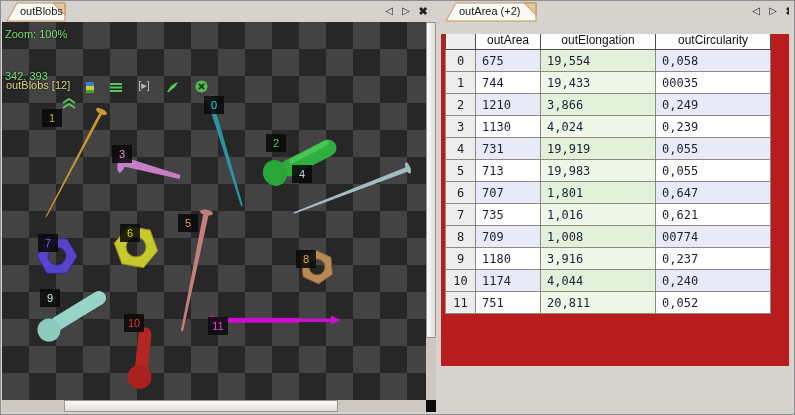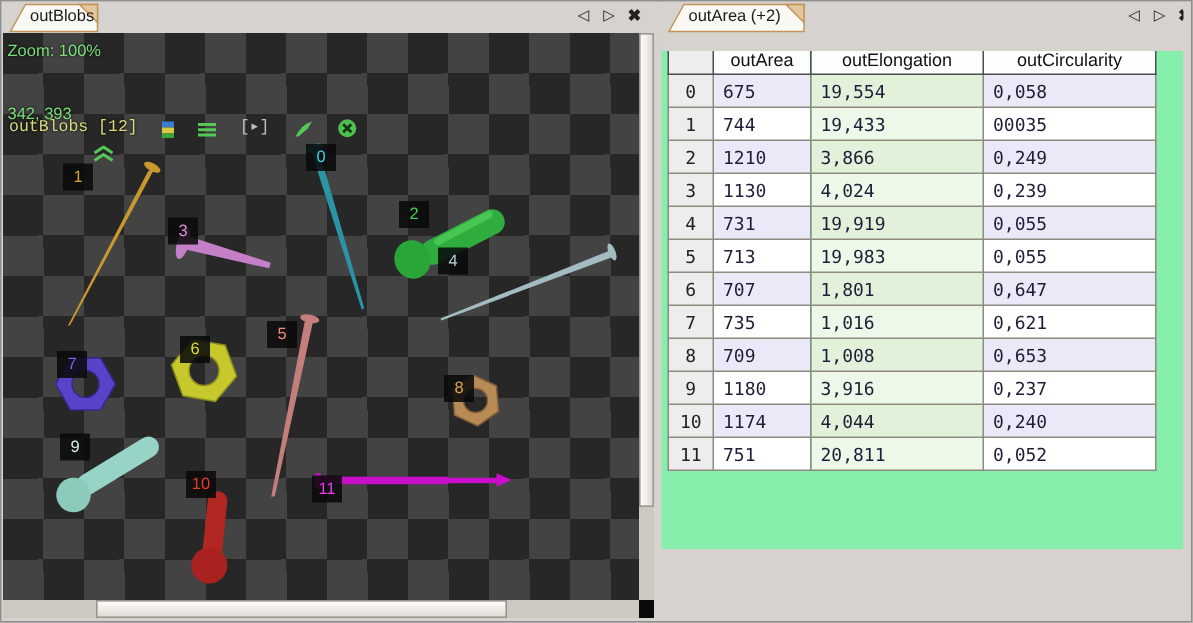--- a/index.html
+++ b/index.html
@@ -18,35 +18,35 @@
   .navbtn.close{font-size:11px;font-weight:bold;}
   
   #viewport{position:absolute;left:1px;top:21px;width:424px;height:378px;overflow:hidden;
     background-color:#272727;
     background-image:repeating-conic-gradient(#434343 0% 25%, #272727 0% 50%);
     background-size:54px 54px;}
   #blob-svg{position:absolute;left:0;top:0;}
   .blob-label{position:absolute;min-width:14px;height:18px;padding:0 3px;background:rgba(10,10,10,.88);
     font-size:11px;line-height:18px;text-align:center;}
   .ov-text{position:absolute;font-size:11px;color:#7adf7a;text-shadow:0 0 2px #000;}
-  #layer-row{position:absolute;left:4px;top:57px;display:flex;align-items:center;gap:16px;font-family:Liberation Mono, monospace;}
+  #layer-row{position:absolute;left:4px;top:57px;display:flex;align-items:center;gap:16px;}
   #layer-row .layer-name{font-size:11px;color:#d8d87c;text-shadow:0 0 2px #000;}
   .mini-icon{display:inline-block;height:12px;}
   #collapse-btn{position:absolute;left:59px;top:74px;}
   
   .sb-track{position:absolute;background:#cdc9c2;}
   #vsb{left:425px;top:21px;width:10px;height:378px;}
   #hsb{left:1px;top:399px;width:424px;height:12px;}
   .sb-thumb{position:absolute;background:linear-gradient(to right,#fdfdfb,#dedbd4);
     border:1px solid #9a968e;box-sizing:border-box;}
   #vsb .sb-thumb{left:0;top:0;width:10px;height:316px;}
   #hsb .sb-thumb{left:62px;top:0;width:274px;height:12px;background:linear-gradient(to bottom,#fdfdfb,#dedbd4);}
   #sb-corner{position:absolute;left:425px;top:399px;width:10px;height:12px;background:#0a0a0a;}
   
-  #right-content{position:absolute;left:0;top:21px;width:348px;height:344px;background:#86efac;}
+  #right-content{position:absolute;left:0;top:21px;width:348px;height:344px;background:#b91c1c;}
   table{border-collapse:collapse;margin:7px 0 0 4px;table-layout:fixed;border:1px solid #4d4d4d;}
   th,td{box-sizing:border-box;overflow:hidden;white-space:nowrap;}
   thead th{height:20px;background:#fdfdfd;border:1px solid #4d4d4d;font-size:12px;font-weight:normal;color:#111;}
   tbody th{height:22px;background:#ededed;border:1px solid #8f8a80;
     font-family:"DejaVu Sans Mono",monospace;font-size:12px;font-weight:normal;color:#222;text-align:center;}
   tbody td{height:22px;background:#ffffff;border:1px solid #8f8a80;
     font-family:"DejaVu Sans Mono",monospace;font-size:12px;color:#1e1e38;padding-left:6px;}
   td.elong{background:#eef8e8;}
   td.tint{background:#e9e9f7;}
   td.elong.tint{background:#e2f1da;}
@@ -261,21 +261,21 @@
             <tr>
               <th>7</th>
               <td>735</td>
               <td class="elong">1,016</td>
               <td>0,621</td>
             </tr>
             <tr>
               <th>8</th>
               <td class="tint">709</td>
               <td class="elong tint">1,008</td>
-              <td class="tint">0,653</td>
+              <td class="tint">00774</td>
             </tr>
             <tr>
               <th>9</th>
               <td>1180</td>
               <td class="elong">3,916</td>
               <td>0,237</td>
             </tr>
             <tr>
               <th>10</th>
               <td class="tint">1174</td>

